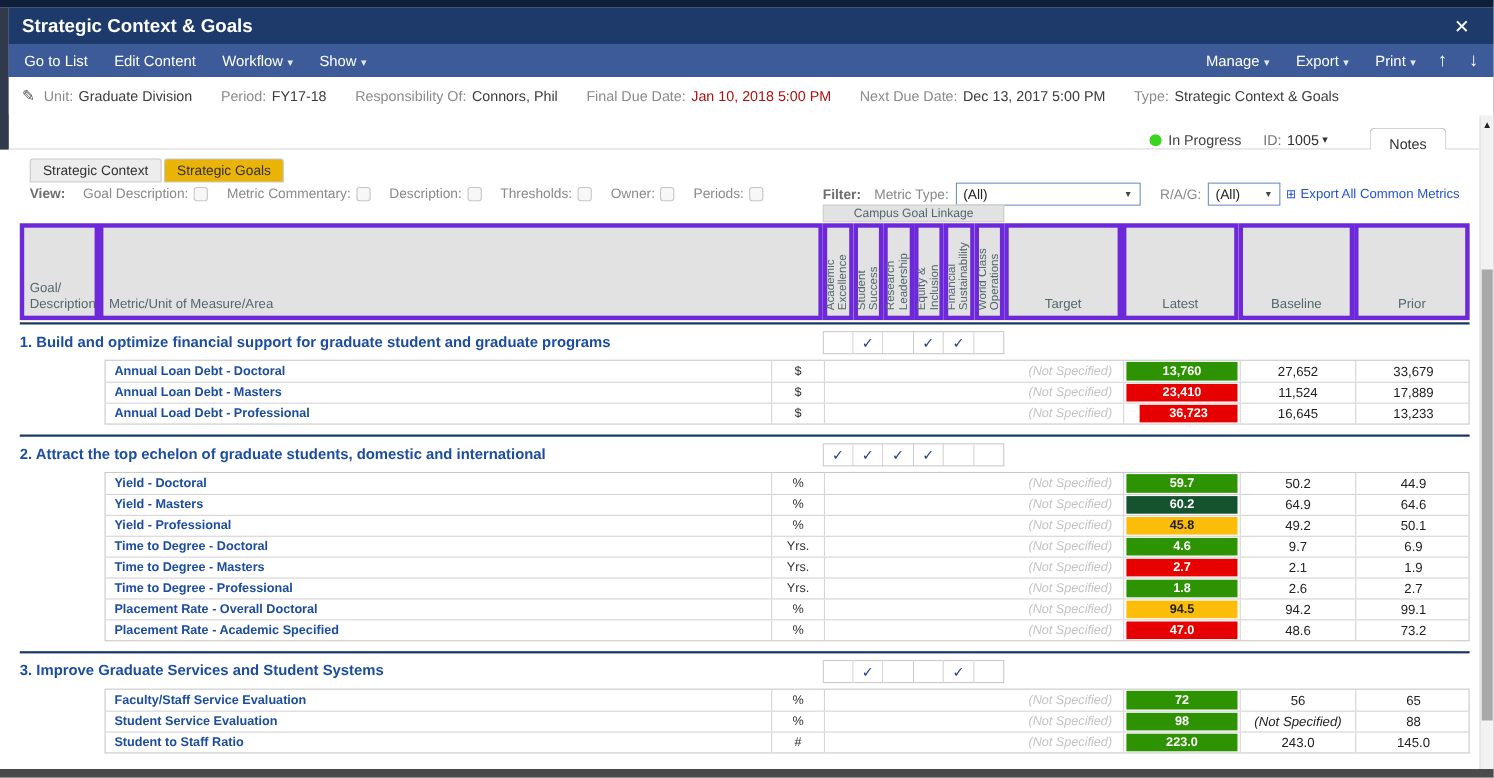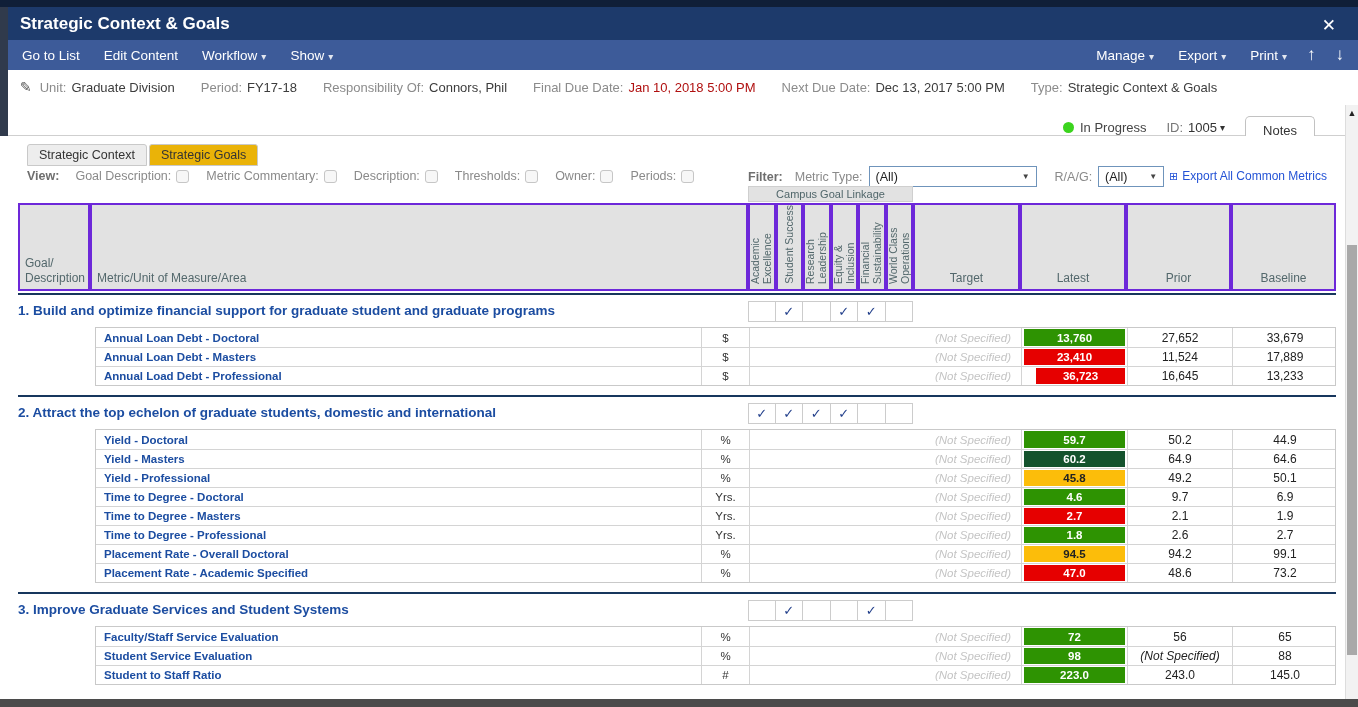--- a/index.html
+++ b/index.html
@@ -35,21 +35,21 @@
             display:flex;align-items:flex-end;padding-left:22px;}
   .tab{height:27px;padding:0 22px;display:flex;align-items:center;font-size:13.5px;cursor:pointer;
        border-radius:5px 5px 0 0;margin-right:3px;background:#9e9e9e;color:#fff;}
   .tab.active{background:#fff;color:#333;border:1px solid #c2c2c2;border-bottom:1px solid #fff;
               height:31px;position:relative;bottom:-1px;}
   .status-group{position:absolute;right:30px;top:9px;display:flex;align-items:center;font-size:13px;color:#444;}
   .dot{width:11px;height:11px;border-radius:50%;margin-right:6px;}
   .id-label{color:#777;margin-left:20px;}
   .id-value{color:#333;margin-left:5px;cursor:pointer;}
   .id-caret{font-size:10px;color:#333;margin-left:3px;}
-  .notes-btn{margin-left:20px;border:1px solid #c2c2c2;border-bottom:none;border-radius:5px 5px 0 0;
+  .notes-btn{margin-left:38px;border:1px solid #c2c2c2;border-bottom:none;border-radius:5px 5px 0 0;
              background:#fff;color:#333;padding:6px 17px 7px;cursor:pointer;position:relative;top:3px;}
   
   .content{position:absolute;left:0;top:136px;right:13px;bottom:8px;background:#fff;}
   .subtabs{position:absolute;left:27px;top:8px;display:flex;font-size:12.5px;}
   .subtab{padding:3px 11px;border:1px solid #c9c9c9;background:#ededed;color:#333;cursor:pointer;
           border-radius:3px 3px 0 0;margin-right:2px;}
   .subtab.active{background:#eab308;}
   .view-row{position:absolute;left:27px;top:33px;display:flex;align-items:center;font-size:12.5px;color:#8a8a8a;}
   .view-label{font-weight:bold;color:#6e6e6e;margin-right:16px;}
   .view-opt{display:flex;align-items:center;margin-right:17px;}
@@ -63,21 +63,21 @@
   .dd-arrow{font-size:8px;color:#444;margin-left:8px;}
   .dd.metric-type{width:168px;}
   .dd.rag{width:66px;margin-right:0;}
   .export-link{position:absolute;right:18px;top:33px;font-size:12px;color:#2453d6;cursor:pointer;white-space:nowrap;}
   .export-icon{font-size:11px;margin-right:4px;}
   
   .table-wrap{position:absolute;left:18px;top:50px;width:1318px;}
   .linkage-top{margin-left:730px;width:165px;height:16px;background:#e2e2e2;border:1px solid #cfcfcf;
                text-align:center;font-size:11px;color:#50666a;line-height:14px;}
   .header-grid{display:grid;grid-template-columns:72px 658px repeat(6,27.5px) 107px 106px 105px 105px;margin-top:1px;}
-  .hcell{background:#e2e2e2;border:2px solid #6d28d9;color:#53686c;font-size:12px;height:88px;
+  .hcell{background:#e2e2e2;border:4px solid #6d28d9;color:#53686c;font-size:12px;height:88px;
          display:flex;align-items:flex-end;padding:4px 5px;}
   .hcell.center{justify-content:center;text-align:center;}
   .hcell.rotcell{justify-content:center;padding:0 0 5px;}
   .rot{writing-mode:vertical-rl;transform:rotate(180deg);font-size:10.5px;line-height:11.5px;
        color:#53686c;max-height:82px;text-align:left;}
   .goal-col-label{line-height:1.2;}
   .rule{height:2px;background:#17365d;margin-top:2px;}
   .goal-head{position:relative;height:24px;margin:5px 0 3px;}
   .goal-title{position:absolute;left:0;top:3px;font-weight:bold;font-size:13.5px;color:#1c4da1;}
   .goal-checks{position:absolute;left:730px;top:1px;width:165px;height:21px;display:grid;
@@ -232,22 +232,22 @@
             <span class="rot">Equity &amp; Inclusion</span>
           </div>
           <div class="hcell rotcell">
             <span class="rot">Financial Sustainability</span>
           </div>
           <div class="hcell rotcell">
             <span class="rot">World Class Operations</span>
           </div>
           <div class="hcell center">Target</div>
           <div class="hcell center">Latest</div>
+          <div class="hcell center">Baseline</div>
           <div class="hcell center">Prior</div>
-          <div class="hcell center">Baseline</div>
         </div>
       <div class="rule"></div>
       <div id="goals-container">
           <div class="goal-head">
             <div class="goal-title">1. Build and optimize financial support for graduate student and graduate programs</div>
             <div class="goal-checks">
               <div class="chkcell"></div>
               <div class="chkcell">✓</div>
               <div class="chkcell"></div>
               <div class="chkcell">✓</div>

